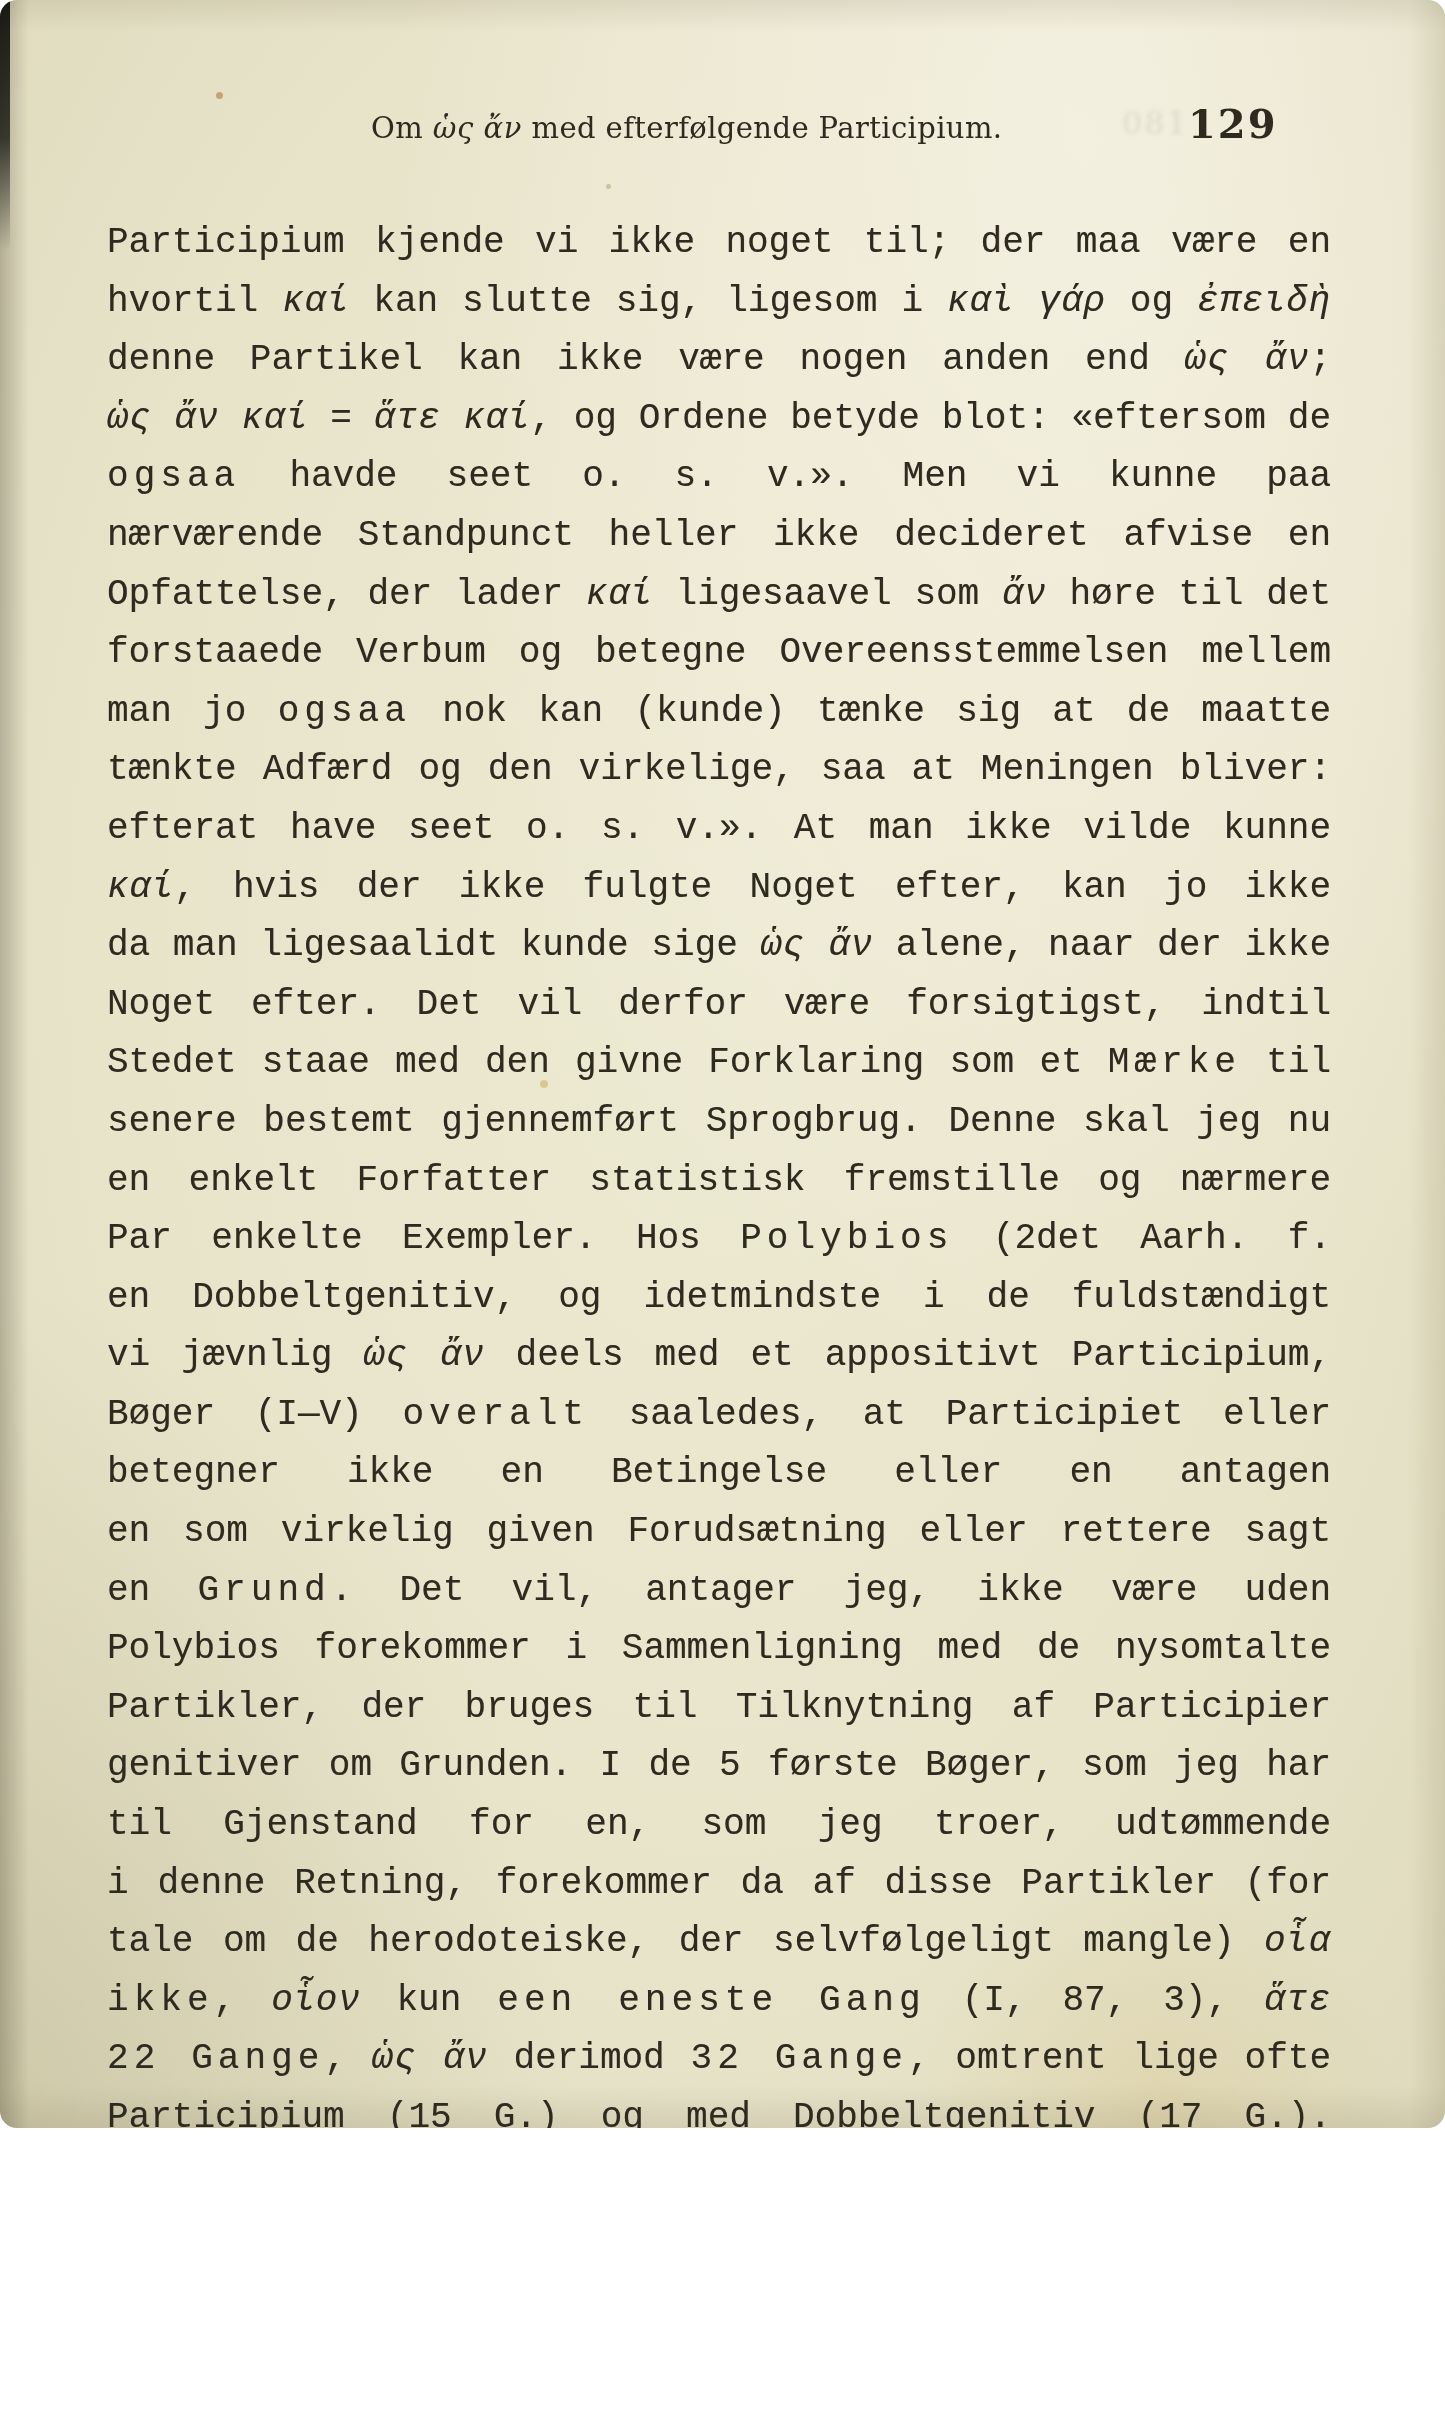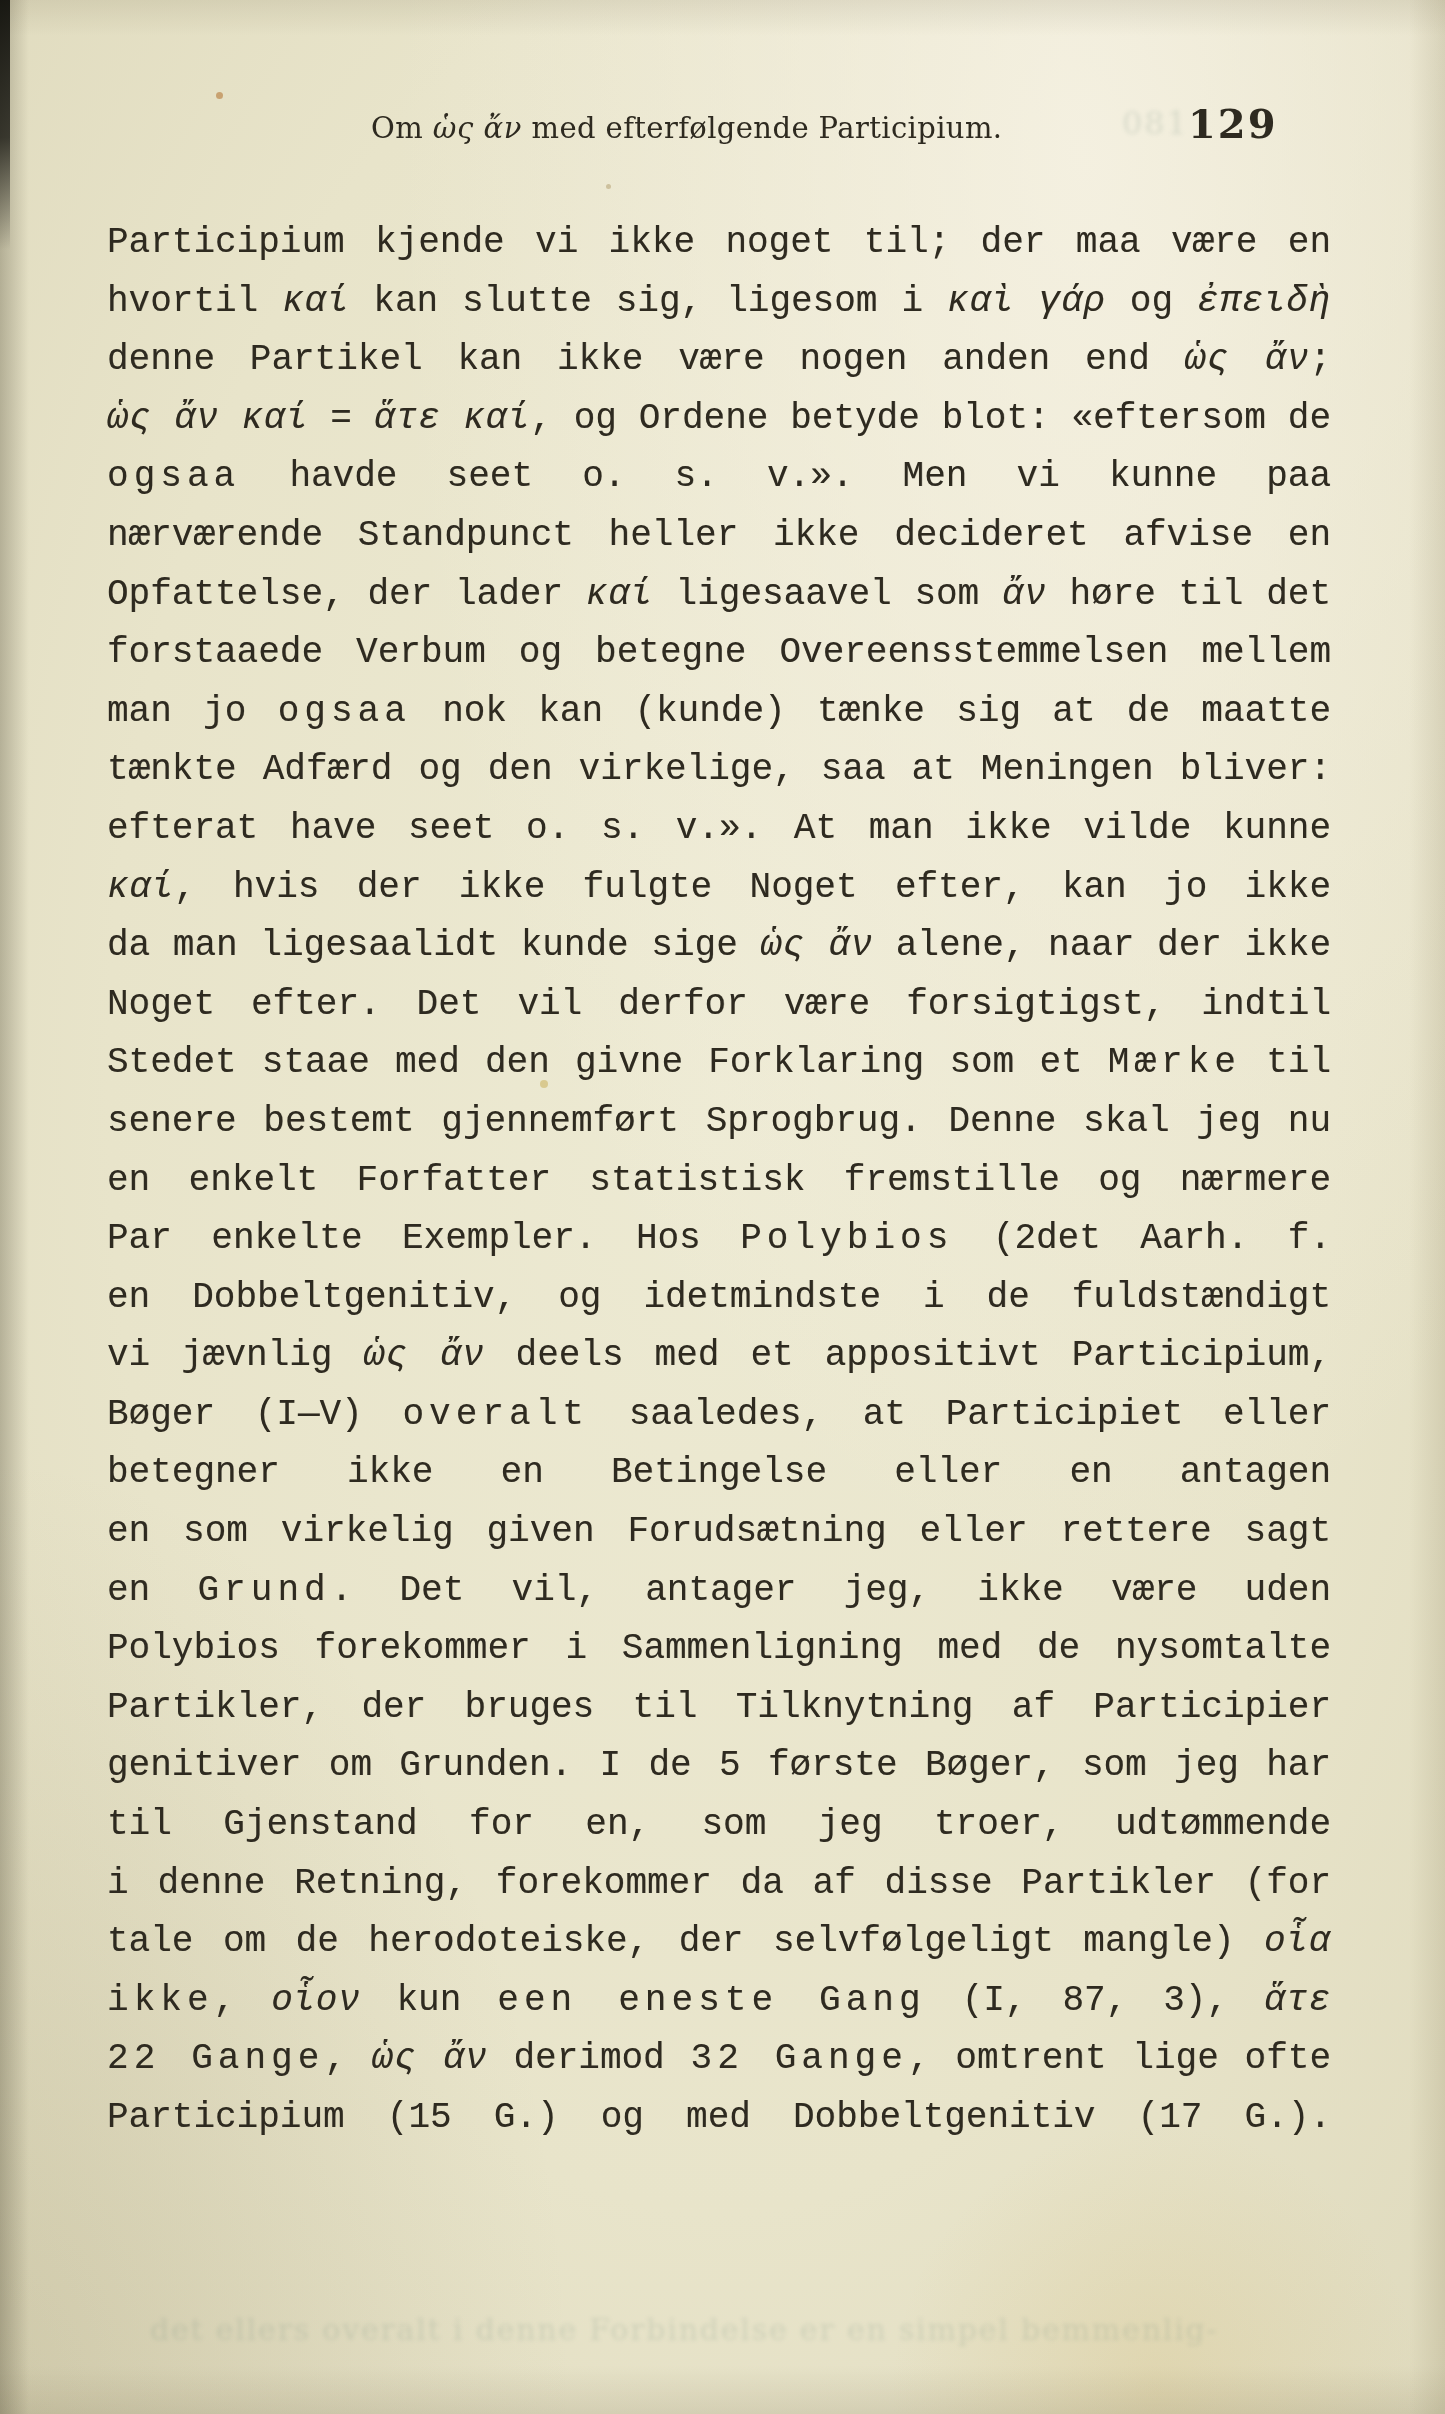--- a/index.html
+++ b/index.html
@@ -1,31 +1,32 @@
 <!DOCTYPE html>
 <html><head>
 <meta charset="utf-8">
 <style>
   html,body{margin:0;padding:0;}
   .page{
     position:relative;
-    width:1445px;height:2414px;
+    width:1445px;height:2128px;
     overflow:hidden;
     font-family:"DejaVu Serif","Liberation Serif",serif;
     color:#2e2a20;
     background-color:#e8e4ca;
     background-image:
       linear-gradient(90deg, rgba(70,65,45,0.30) 0px, rgba(70,65,45,0) 2%),
       linear-gradient(270deg, rgba(140,130,95,0.20) 0px, rgba(140,130,95,0) 2.5%),
       linear-gradient(180deg, rgba(120,110,80,0.14) 0px, rgba(120,110,80,0) 1.5%),
       linear-gradient(0deg, rgba(120,110,80,0.16) 0px, rgba(120,110,80,0) 2%),
       radial-gradient(circle at 80% 99%, rgba(205,175,95,0.20), rgba(205,175,95,0) 10%),
       radial-gradient(ellipse at 0% 100%, rgba(140,130,90,0.20), rgba(140,130,90,0) 28%),
       radial-gradient(ellipse at 75% 6%, rgba(246,242,228,0.85), rgba(246,242,228,0) 45%),
       radial-gradient(ellipse at 50% 45%, #edead3 0%, #e8e4ca 60%, #dfdabd 100%);
+    border-radius: 17px;
   }
   .scan-edge{
     position:absolute;left:0;top:0;width:10px;height:250px;
     background:linear-gradient(180deg, rgba(12,12,8,0.92) 0%, rgba(12,12,8,0.75) 55%, rgba(12,12,8,0) 100%);
   }
   .header-title{
     position:absolute;left:371px;top:111px;
     font-size:29px;letter-spacing:0.4px;white-space:nowrap;
   }
   .page-number{

